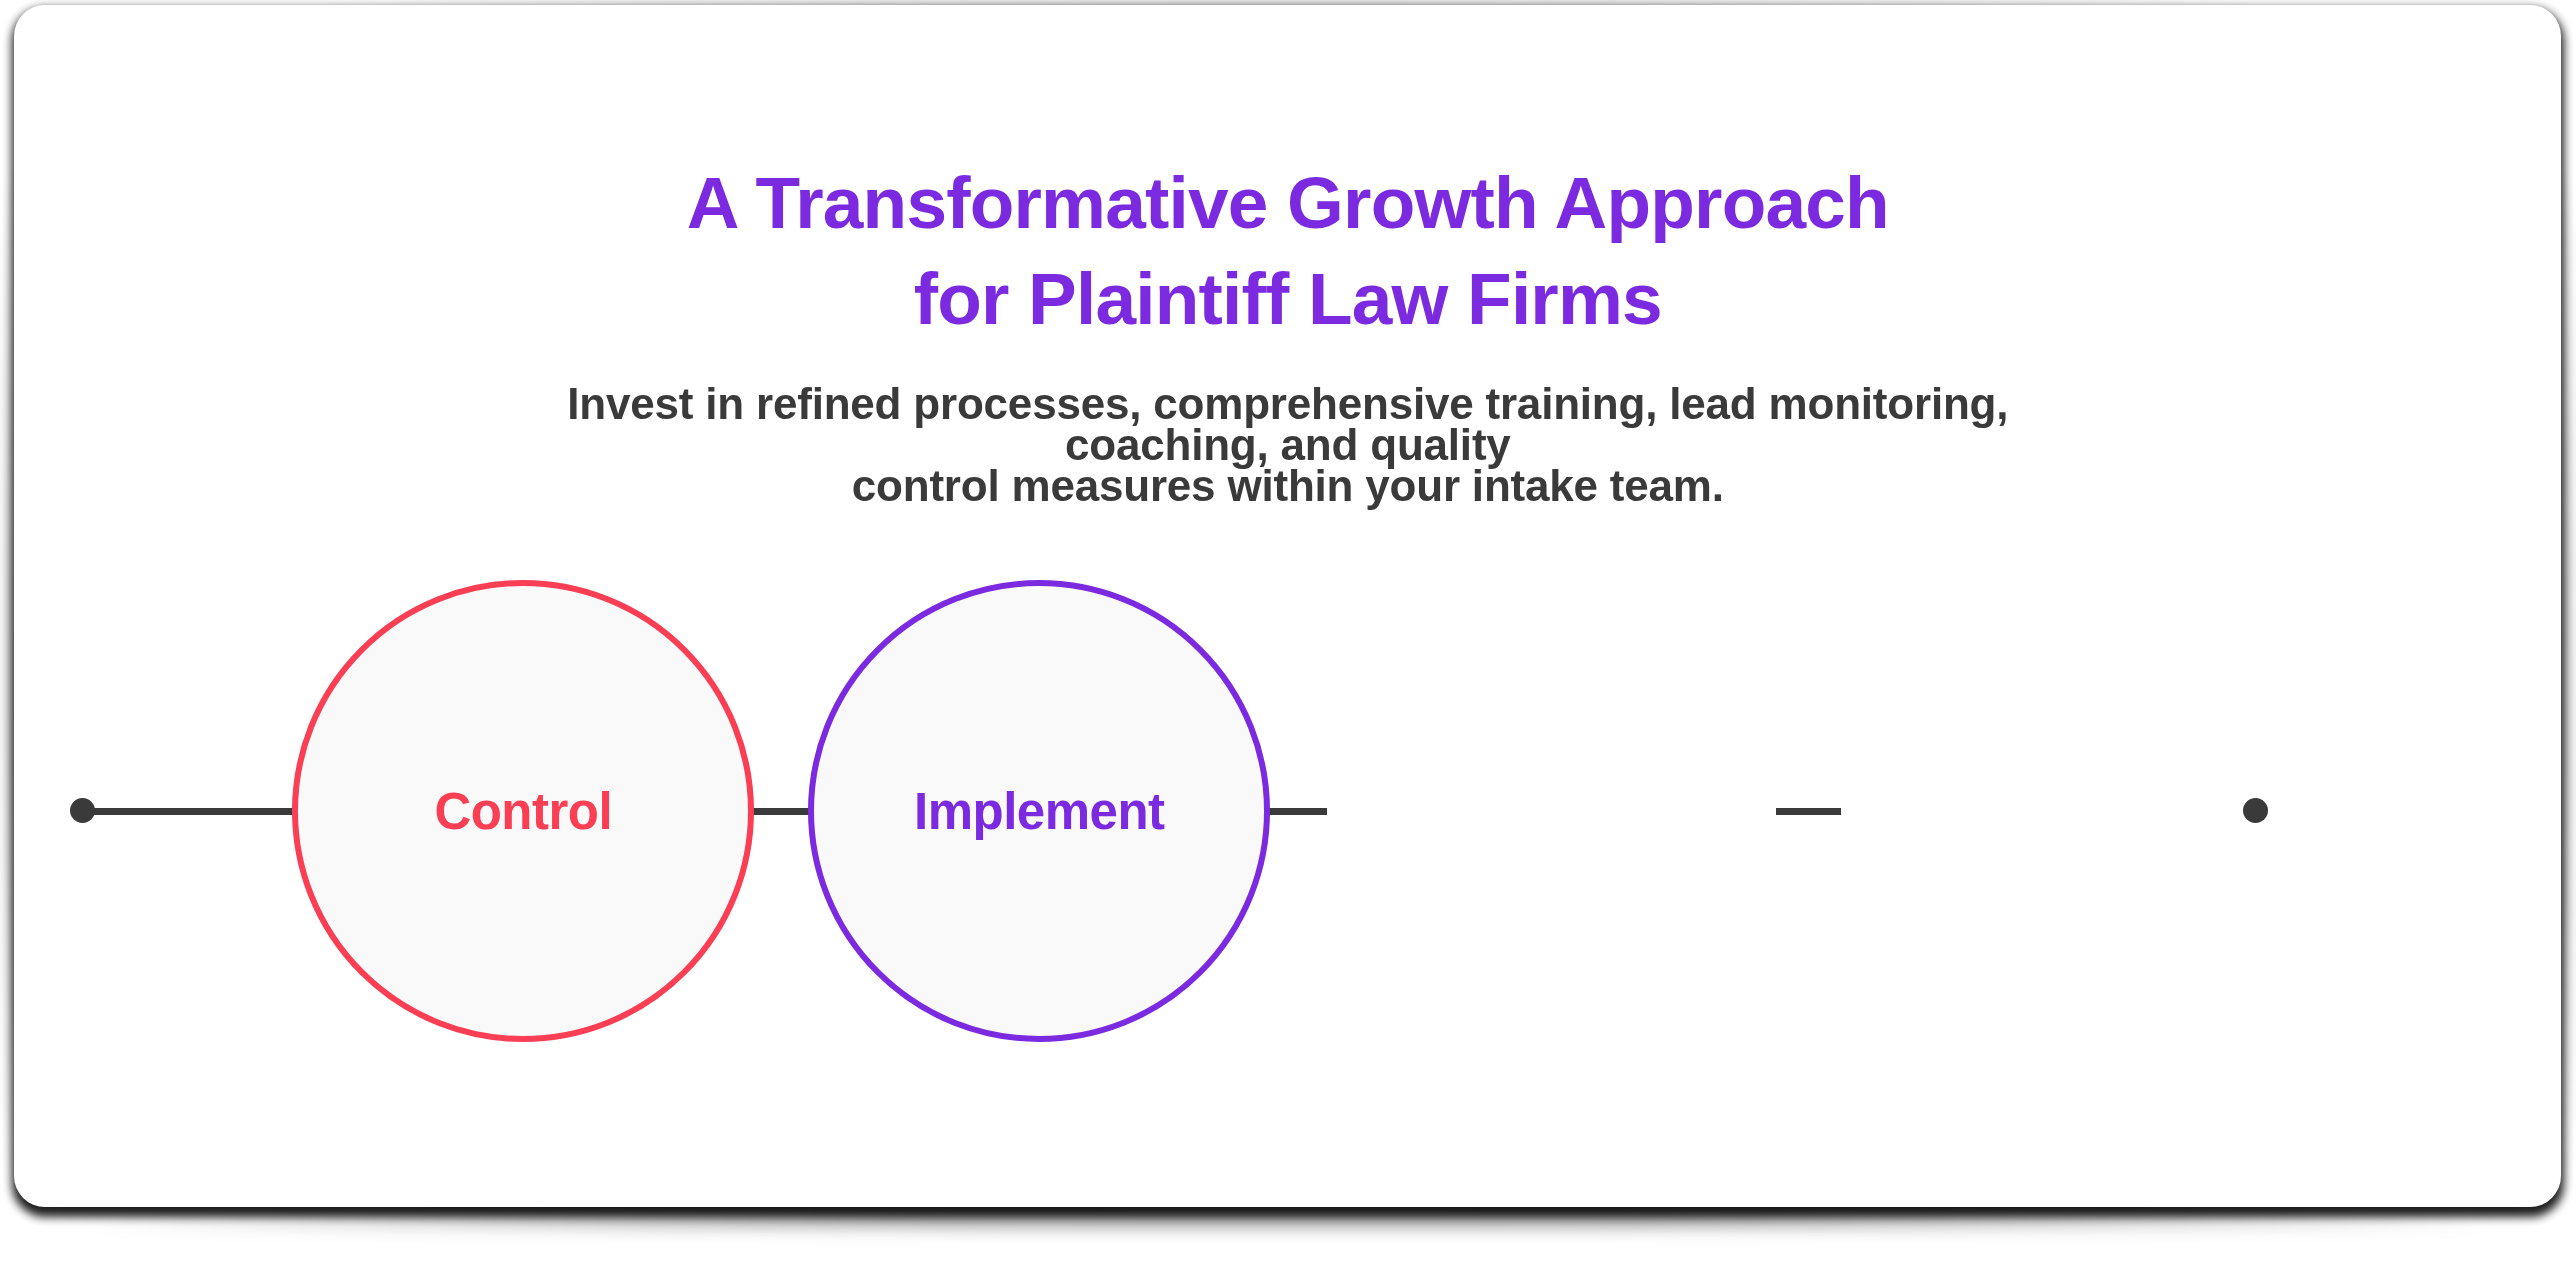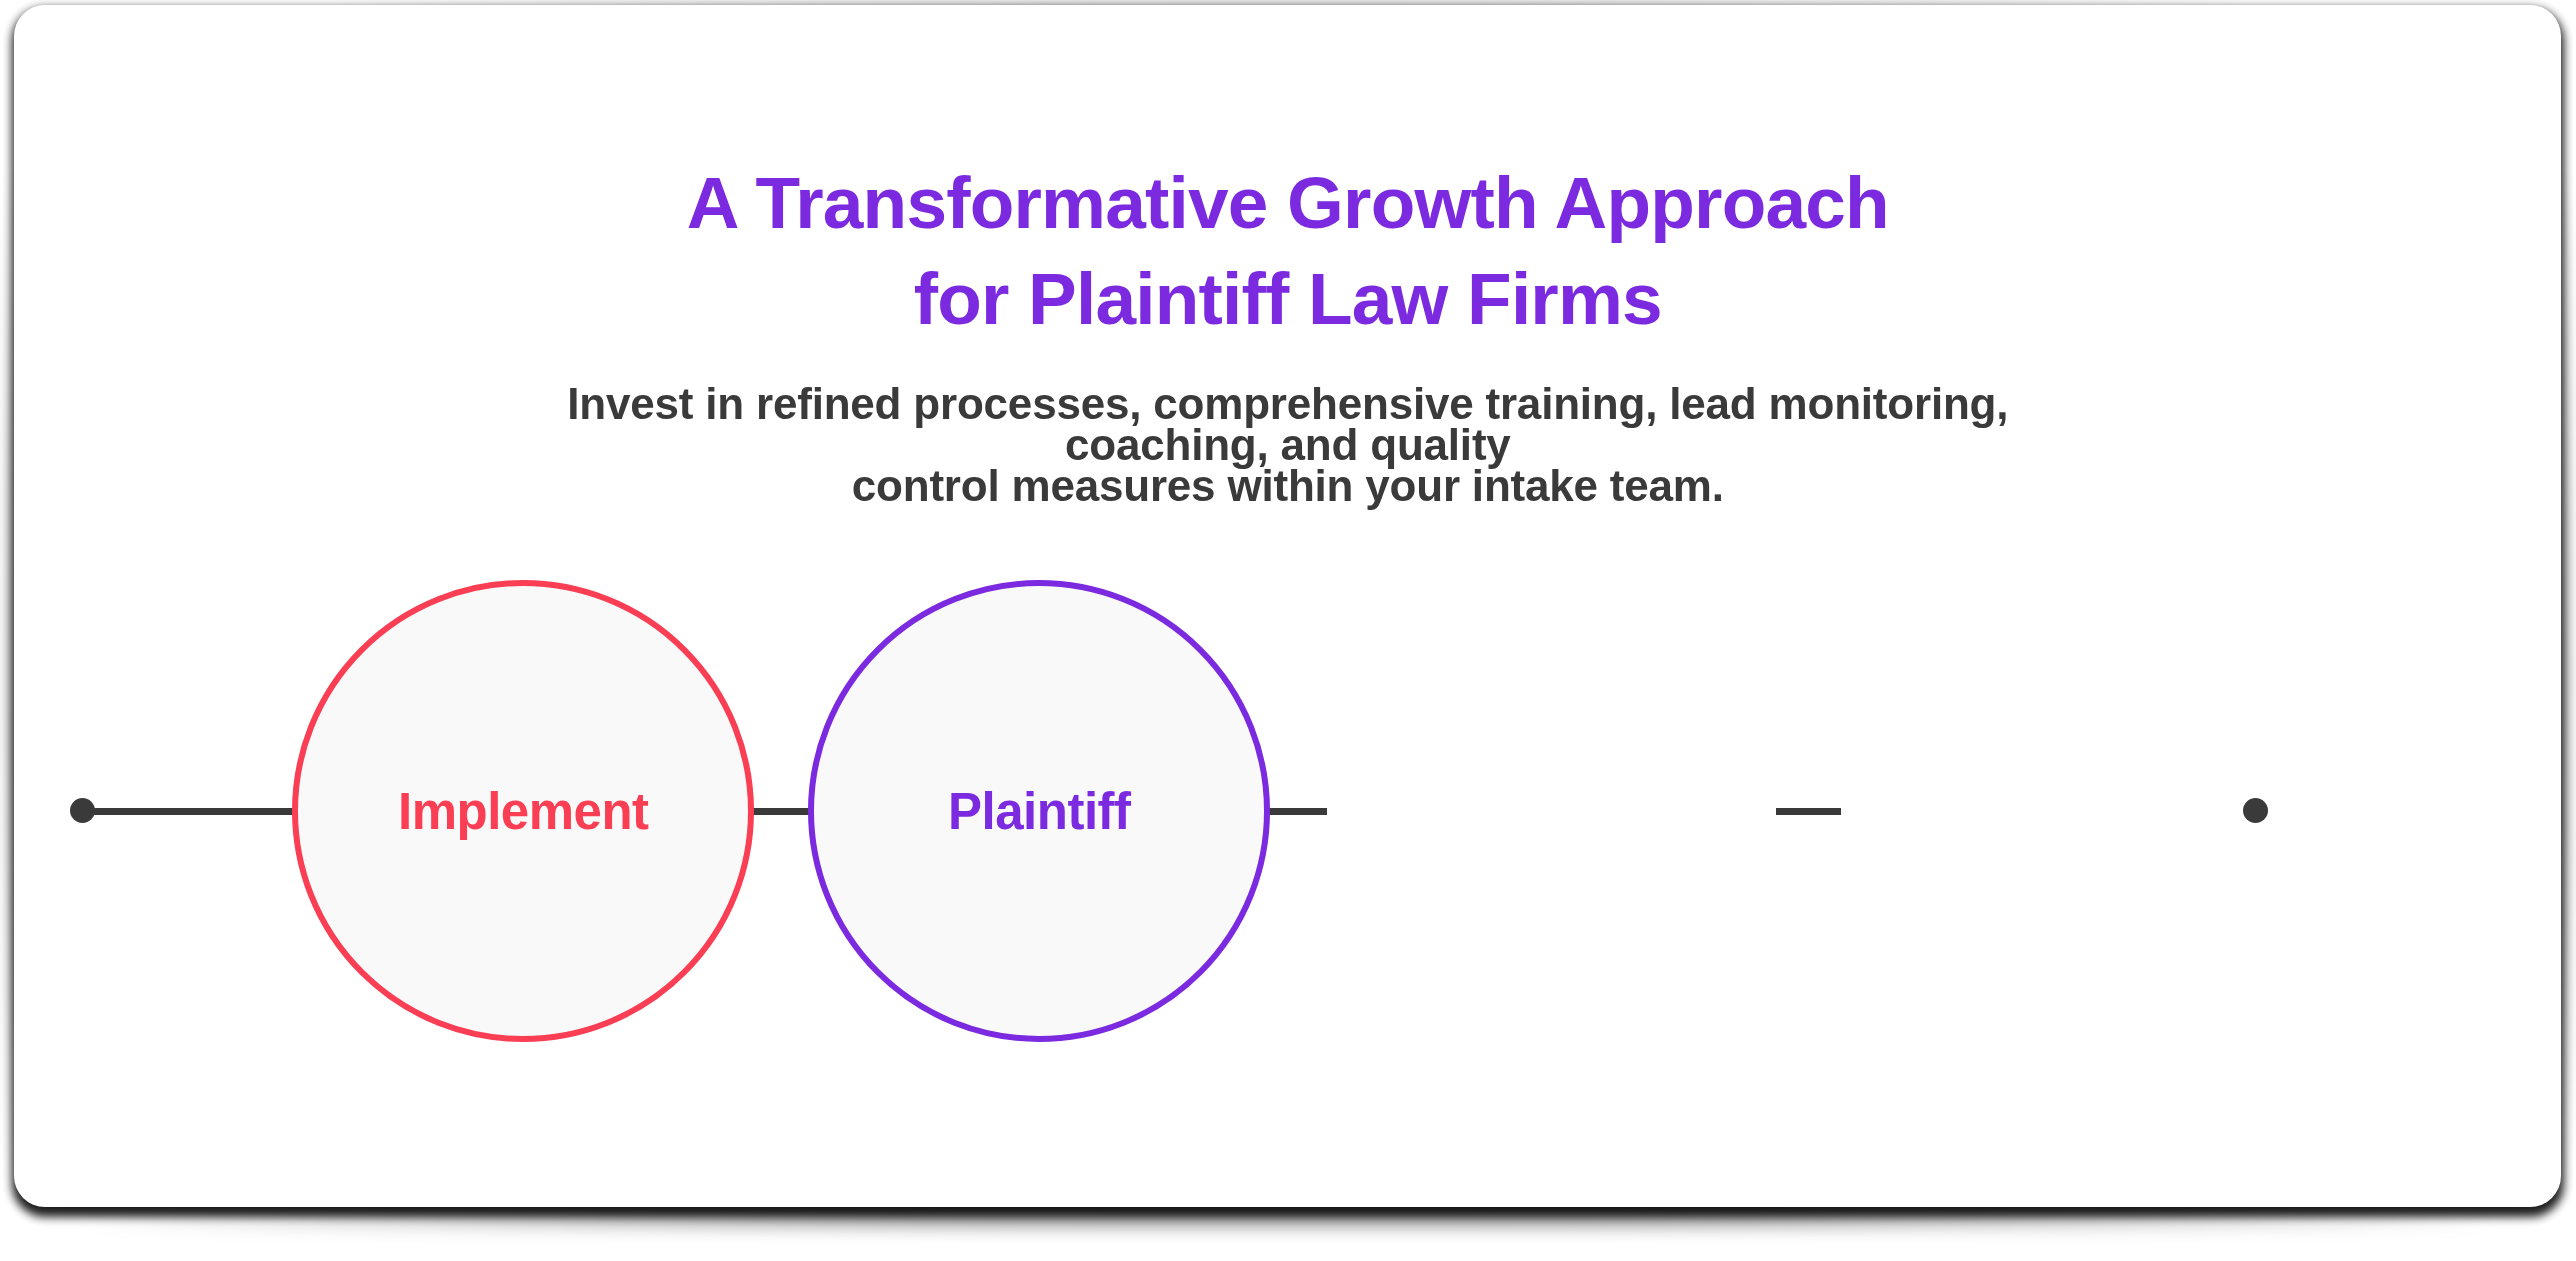--- a/index.html
+++ b/index.html
@@ -167,22 +167,22 @@
 
     <div id="process-flow">
 
     <div class="connector-line" style="left: 69px; width: 212px; background: rgb(58, 58, 58);"></div>
         <div class="connector-line" style="left: 734px; width: 63px; background: rgb(58, 58, 58);"></div>
         <div class="connector-line" style="left: 1248px; width: 65px; background: rgb(58, 58, 58);"></div>
         <div class="connector-line" style="left: 1762px; width: 65px; background: rgb(58, 58, 58);"></div>
         <div class="connector-dot" style="left: 56px; background: rgb(58, 58, 58);"></div>
         <div class="connector-dot" style="left: 2229px; background: rgb(58, 58, 58);"></div>
         <div class="node" style="left: 278px; border-color: rgb(250, 62, 84); background: rgb(249, 249, 249);">
-          <div class="node-label single" style="color: rgb(250, 62, 84);">Implement</div>
+          <div class="node-label single" style="color: rgb(250, 62, 84);">Control</div>
         </div>
         <div class="node" style="left: 794px; border-color: rgb(123, 42, 224); background: rgb(249, 249, 249);">
-          <div class="node-label single" style="color: rgb(123, 42, 224);">Plaintiff</div>
+          <div class="node-label single" style="color: rgb(123, 42, 224);">Implement</div>
         </div>
       </div>
 
   </div>
 </div>
 
 
 </body></html>

